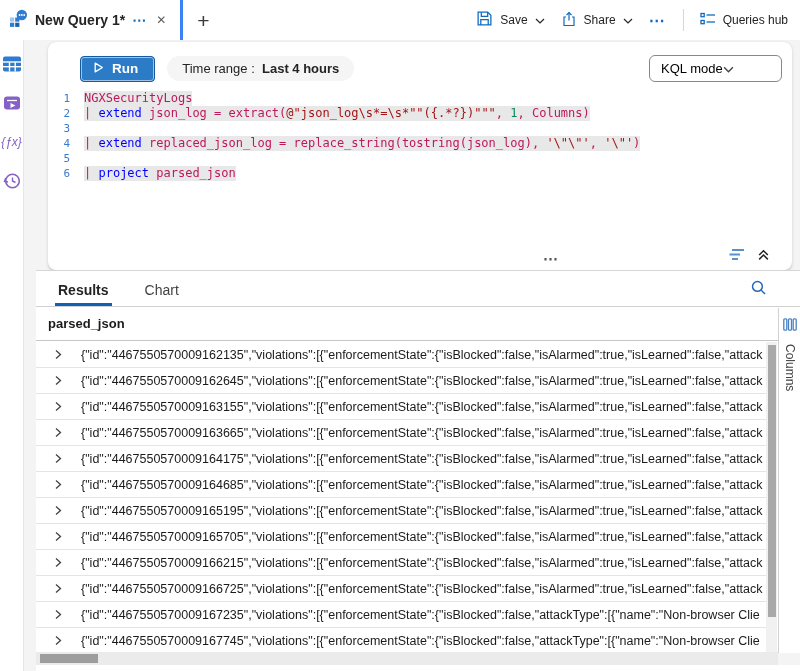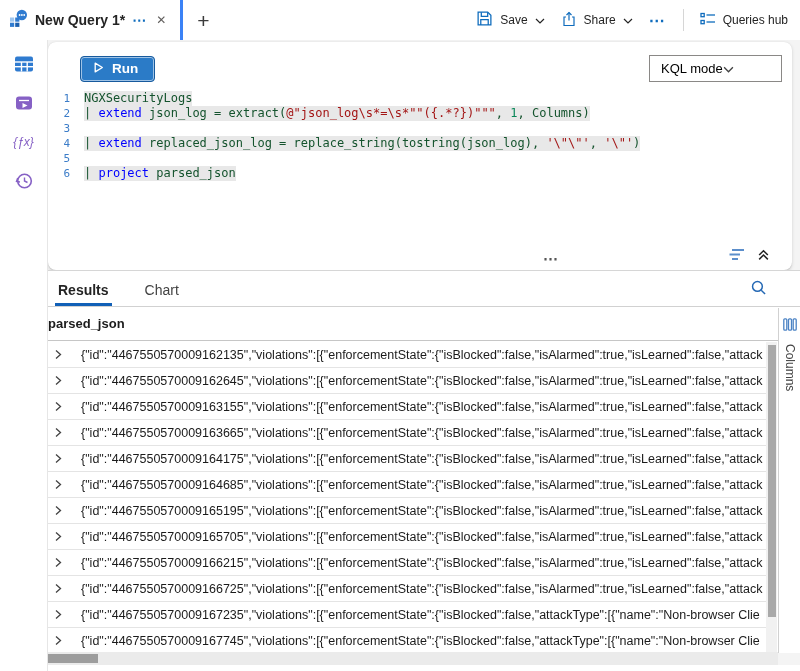--- a/index.html
+++ b/index.html
@@ -18,48 +18,48 @@
              background:none; border:none; cursor:pointer; line-height:1; }
   .topbar-right { margin-left:auto; display:flex; align-items:center; gap:16px;
                   padding-right:12px; font-size:14px; }
   .tb-action { display:flex; align-items:center; gap:7px; cursor:pointer; background:none; border:none;
                font-size:12px; color:#242424; font-family:inherit;justify-content:center; }
   .tb-more { color:#0f6cbd; font-weight:700; font-size:16px; letter-spacing:2px;
              background:none; border:none; cursor:pointer; }
   .tb-divider { width:1px; height:22px; background:#d6d6d6; }
 
   
-  .sidebar { position:absolute; top:40px; left:0; bottom:0; width:48px; background:#fff;
+  .sidebar { position:absolute; top:40px; left:0; bottom:0; width:24px; background:#fff;
              border-right:1px solid #e6e6e6; display:flex; flex-direction:column;
              align-items:center; padding-top:13px; gap:17px; z-index:4; }
   .side-btn { width:22px; height:22px; display:flex; align-items:center; justify-content:center;
               background:none; border:none; cursor:pointer; }
   .fx-glyph { color:#8661c5; font-size:12px; font-style:italic; white-space:nowrap; }
 
   
   .card { position:absolute; left:48px; top:42px; width:744px; height:228px; background:#fff;
           border-radius:8px; box-shadow:0 1.6px 3.6px rgba(0,0,0,.13), 0 .3px .9px rgba(0,0,0,.10); }
   .toolbar { display:flex; align-items:center; gap:12px; padding:13px 10px 0 32px; }
   .run-btn { display:flex; align-items:center; gap:8px; background:#2b7bc7; color:#fff;
              border:1px solid #175a9d; box-shadow:inset 0 0 0 1px rgba(255,255,255,.55);
              border-radius:4px; padding:4px 16px 5px 12px; font-size:13.5px; font-weight:600;
              font-family:Liberation Sans, sans-serif; cursor:pointer; }
   .pill { background:#f5f5f5; border-radius:15px; padding:5px 15px; font-size:13px;
           color:#242424; white-space:nowrap; border:none; cursor:pointer; font-family:inherit; }
   .pill b { font-weight:700; }
   .mode-select { margin-left:auto; display:flex; align-items:center; 
-                 width:133px; border:1px solid #8a8886; border-radius:0; padding:5px 11px;
+                 width:133px; border:1px solid #8a8886; border-radius:6px; padding:5px 11px;
                  font-size:13px; background:#fff; cursor:pointer; font-family:inherit; }
 
   
   .editor { margin-top:9px; font-family:"DejaVu Sans Mono", monospace; font-size:12px; line-height:15px; }
   .code-line { display:flex; }
   .ln { width:36px; flex:none; text-align:right; padding-right:14px; color:#3b7cc8; font-size:11px; }
   .lc { white-space:pre; background:#e8e8e8; }
-  .tok-plain { color:#14532d; }
+  .tok-plain { color:#be185d; }
   .tok-kw { color:#0000ff; }
   .tok-str { color:#a31515; }
   .tok-num { color:#098658; }
   .tok-err { color:#141414; text-decoration:underline wavy #b180d7; text-decoration-thickness:1px; text-underline-offset:2px; }
   .editor-corner { position:absolute; right:22px; bottom:9px; display:flex; gap:11px; align-items:center; }
   .corner-btn { background:none; border:none; cursor:pointer; display:flex; }
 
   
   .splitter-dots { position:absolute; left:543px; top:250px; z-index:6; color:#555;
                    font-size:15px; font-weight:700; letter-spacing:2px; cursor:row-resize; }
@@ -196,20 +196,24 @@
 <section class="card">
   <div class="toolbar">
     <button class="run-btn">
       <span>
         <svg width="11" height="11" viewBox="0 0 10 10">
             <path d="M2 1 L8.5 5 L2 9 Z" fill="none" stroke="#fff" stroke-width="1.2" stroke-linejoin="round"></path>
           </svg>
       </span>
       <span>Run</span>
     </button>
+    <button class="pill">
+      <span>Time range :</span>&nbsp;
+      <b>Last 4 hours</b>
+    </button>
     <button class="mode-select">
       <span>KQL mode</span>
       <span>
         <svg width="11" height="7" viewBox="0 0 10 6" fill="none" stroke="#424242" stroke-width="1.2">
             <path d="M1 1 L5 5 L9 1"></path>
           </svg>
       </span>
     </button>
   </div>
 

